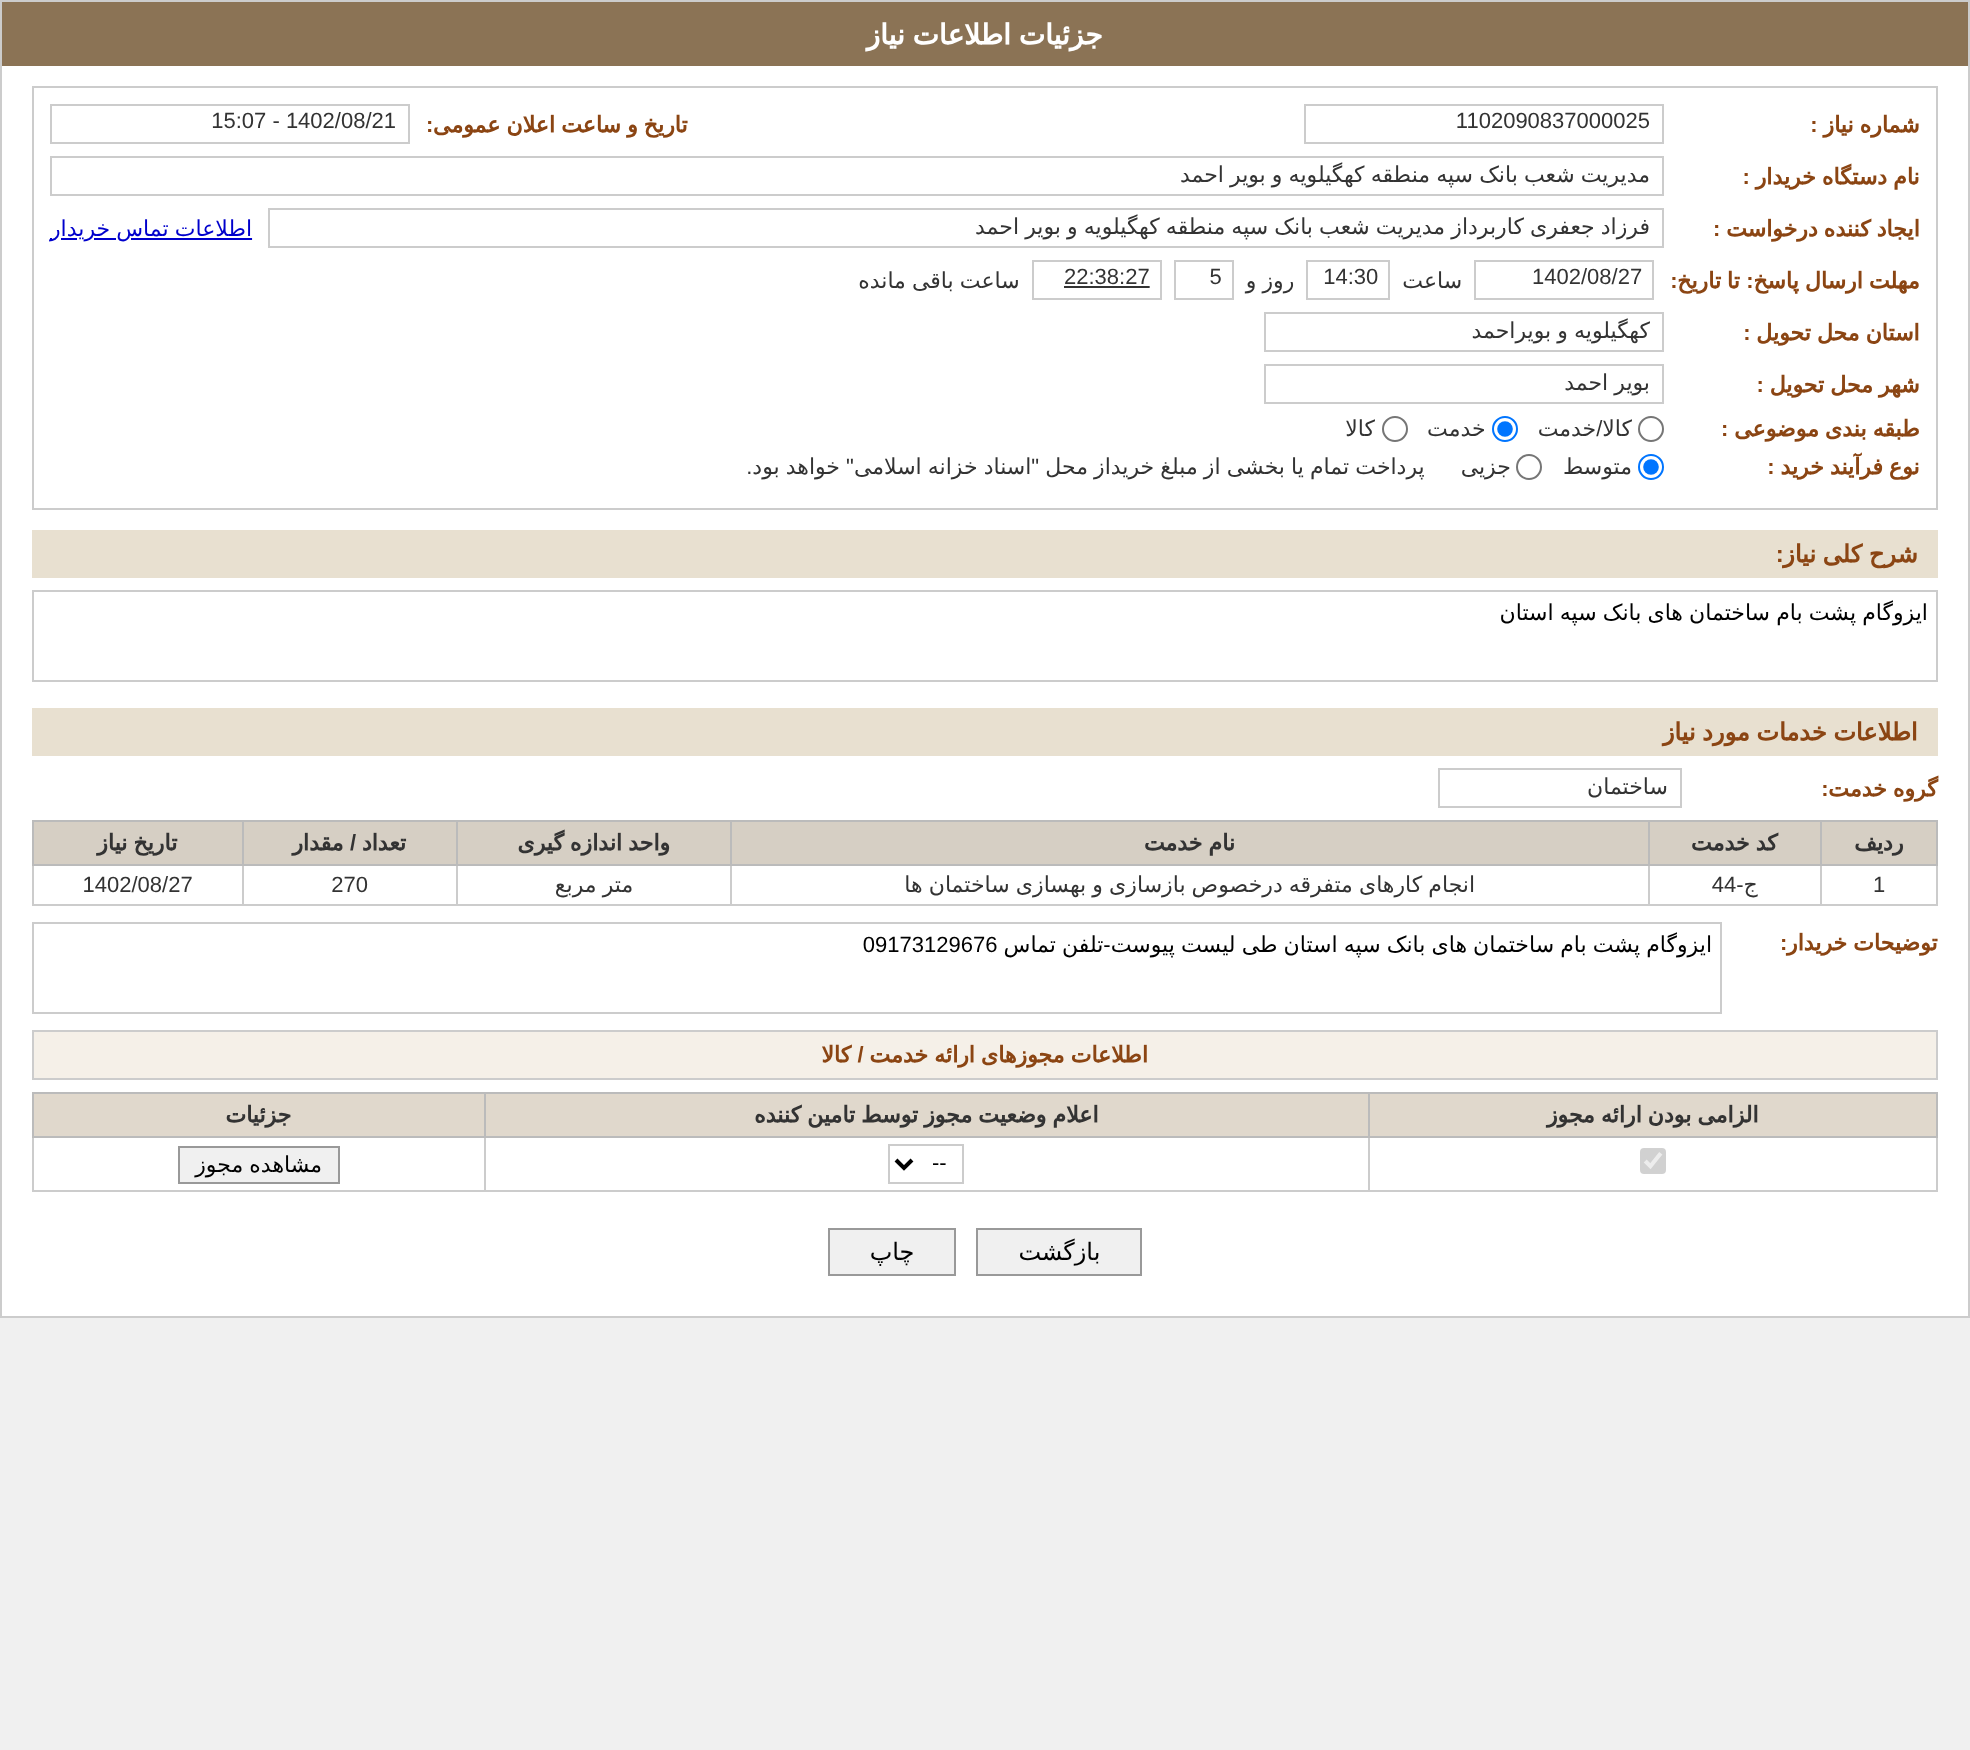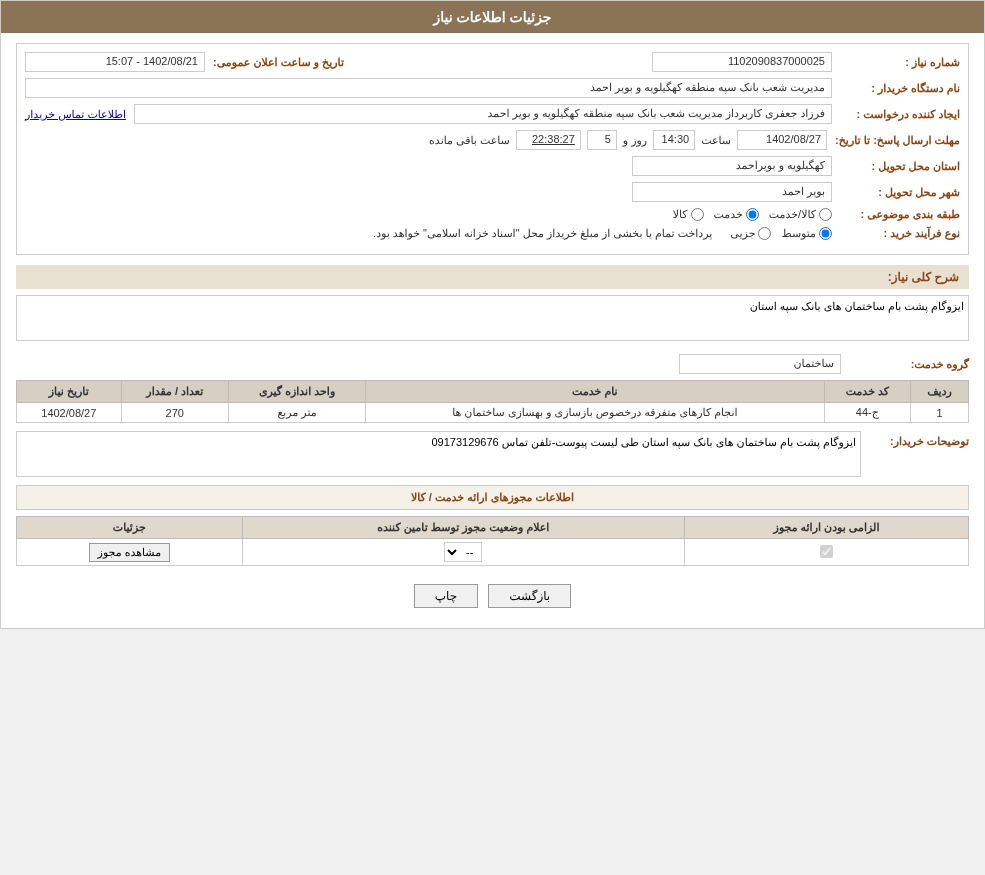--- a/index.html
+++ b/index.html
@@ -280,24 +280,25 @@
       </div>
 
     </div>
 
     <div style="margin-bottom:10px;">
       <div class="section-title">شرح کلی نیاز:</div>
       <textarea class="textarea-desc" rows="3" style="width: 100%;">ایزوگام پشت بام ساختمان های بانک سپه استان</textarea>
     </div>
 
     <div>
+      <div class="section-title">اطلاعات خدمات مورد نیاز</div>
 
       <div class="form-row">
         <span class="form-label">گروه خدمت:</span>
-        <span class="form-value" style="width:162px;margin-left:20px;">ساختمان</span>
+        <span class="form-value" style="width:122px;margin-left:20px;">ساختمان</span>
       </div>
 
       <div class="table-container">
         <table>
           <thead>
             <tr>
               <th>ردیف</th>
               <th>کد خدمت</th>
               <th>نام خدمت</th>
               <th>واحد اندازه گیری</th>

